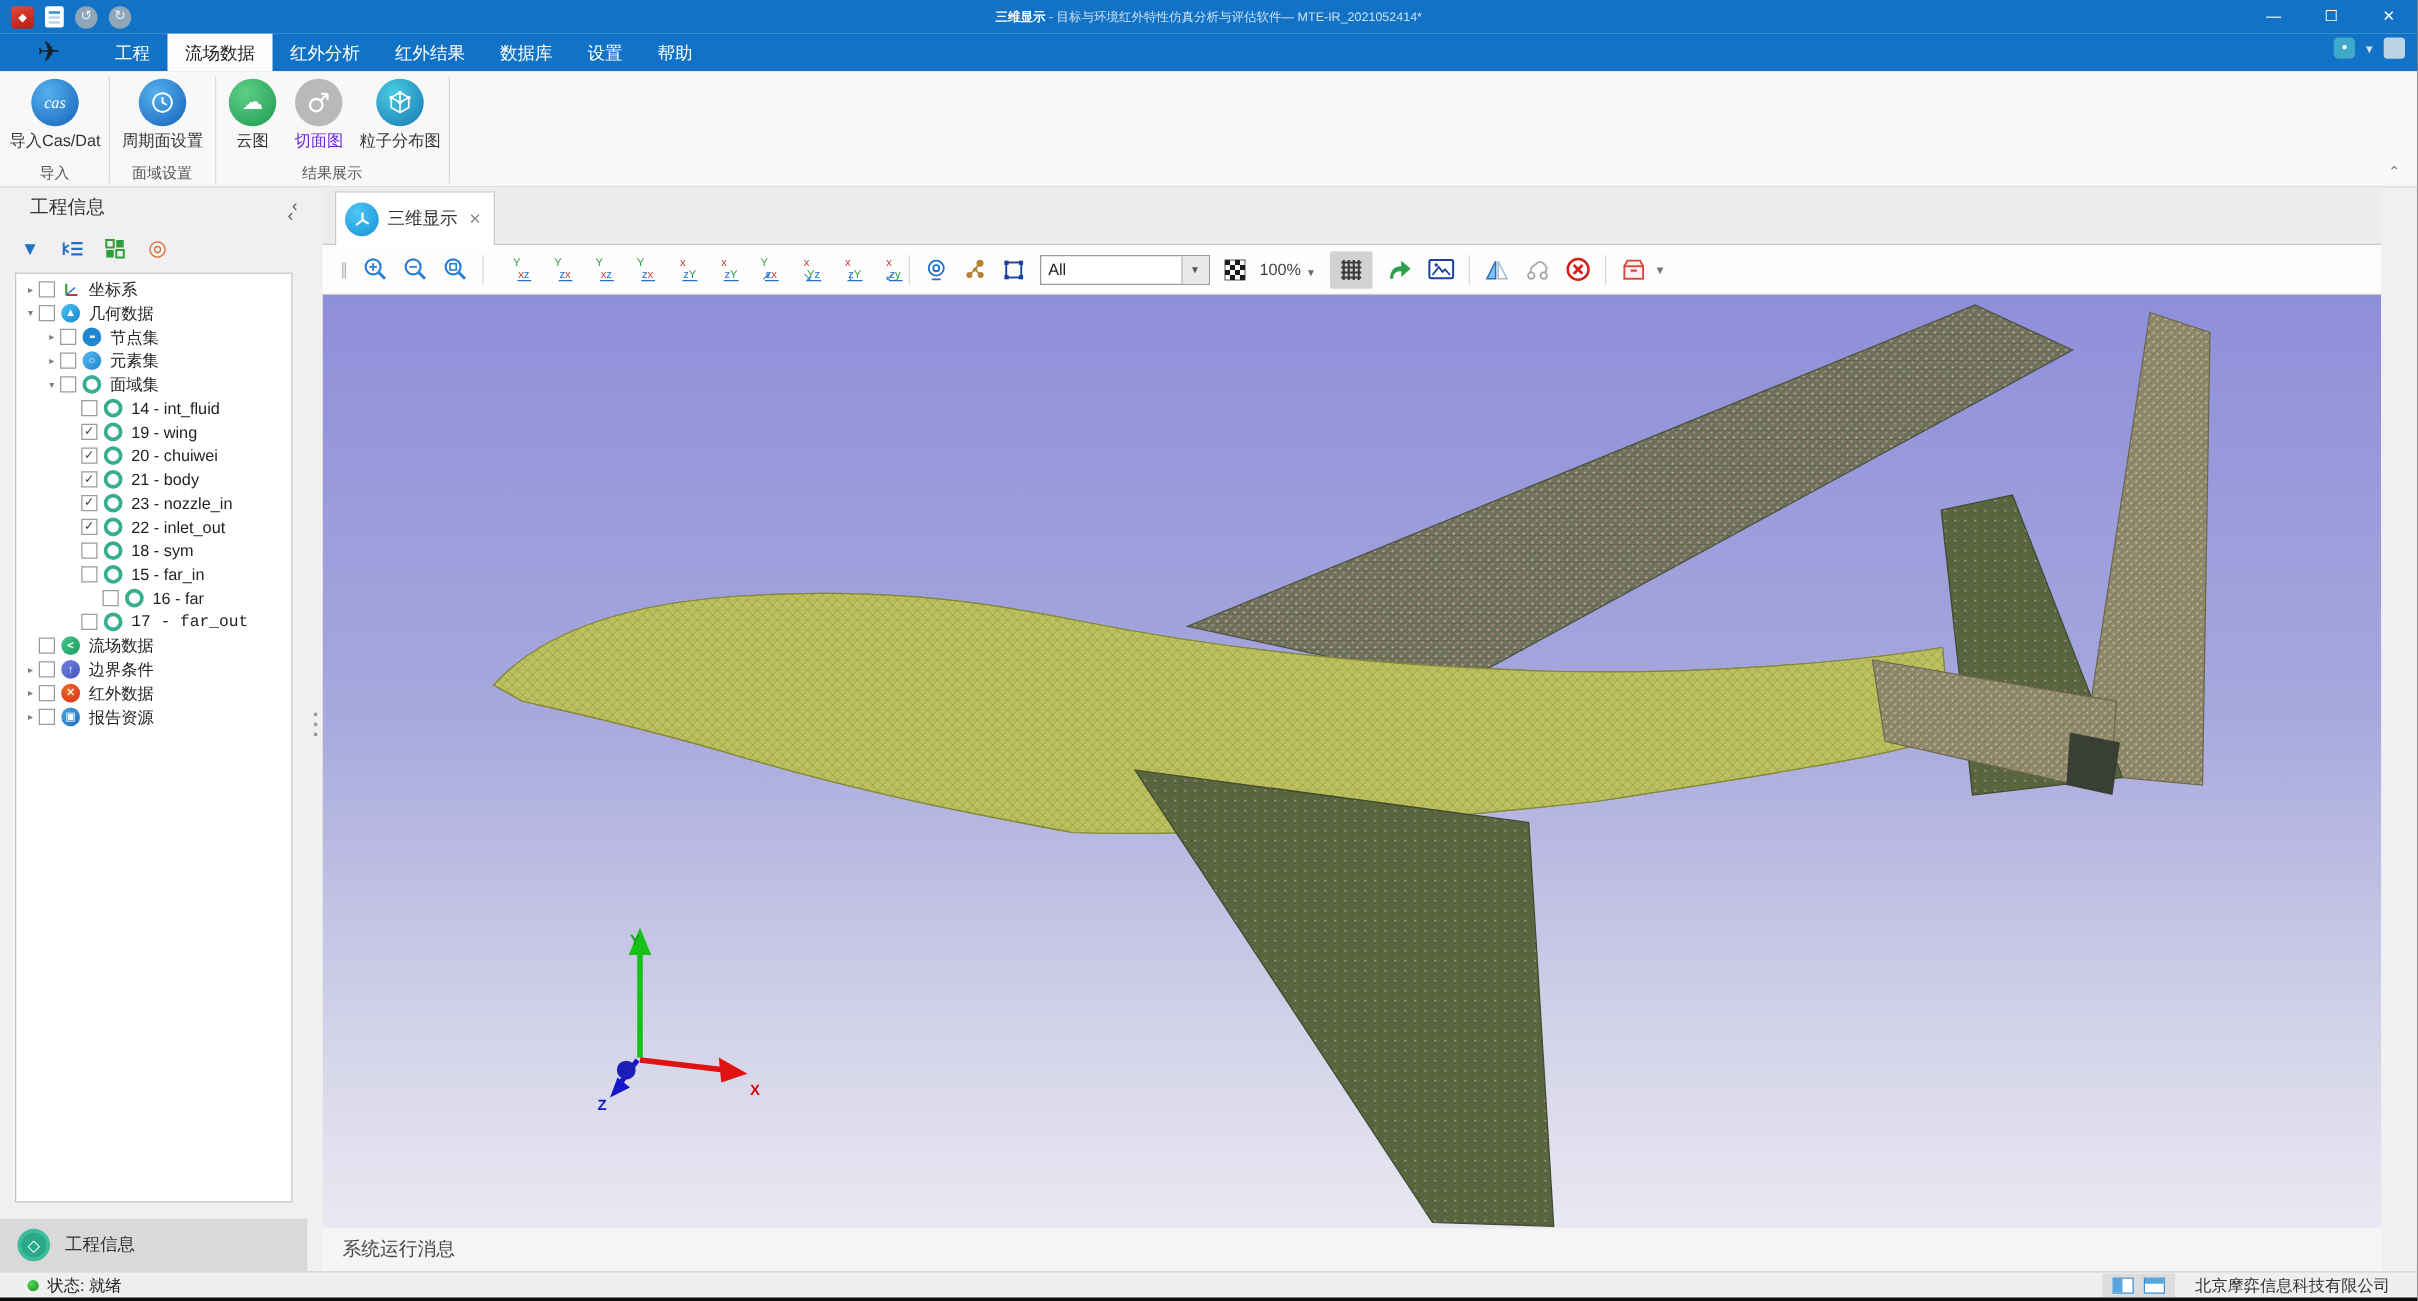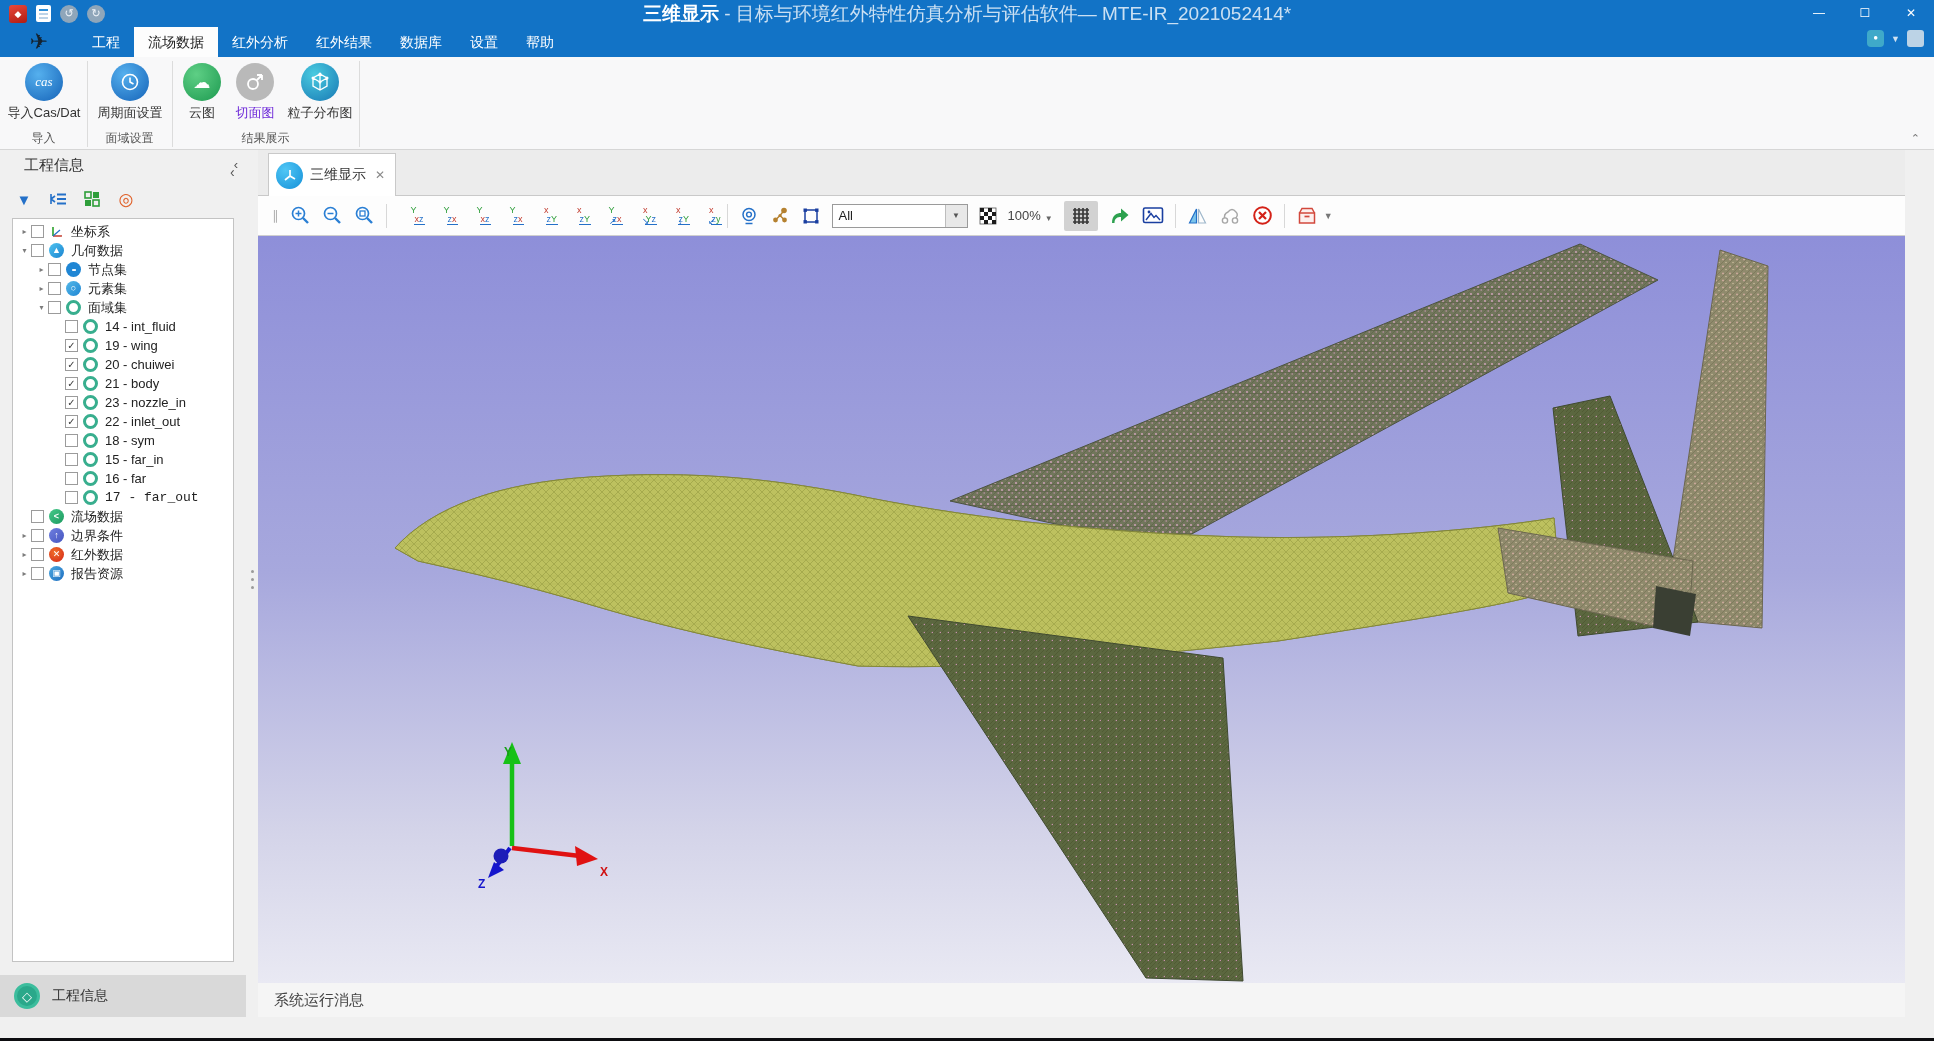--- a/index.html
+++ b/index.html
@@ -6,21 +6,21 @@
   *{box-sizing:border-box;}
   .app{position:relative;width:1934px;height:1041px;background:#f0f0f0;overflow:hidden;
        font-family:"Liberation Sans","DejaVu Sans",sans-serif;-webkit-font-smoothing:antialiased;}
   
   .titlebar{position:absolute;left:0;top:0;width:1934px;height:27px;background:#1273c6;display:flex;align-items:center;}
   .tb-icons{display:flex;align-items:center;gap:9px;padding-left:9px;}
   .appbtn{width:18px;height:18px;border-radius:3px;background:linear-gradient(160deg,#e8483a,#b01c12);color:#fff;font-size:9px;line-height:18px;text-align:center;}
   .docbtn{width:15px;height:17px;background:#fff;border-radius:2px;position:relative;}
   .docbtn:after{content:"";position:absolute;left:3px;top:4px;width:9px;height:2px;background:#2f8fd8;box-shadow:0 4px 0 #bcd3e8,0 8px 0 #bcd3e8;}
   .circbtn{width:18px;height:18px;border-radius:50%;background:#8fa6ba;color:#eef3f8;font-size:11px;line-height:17px;text-align:center;}
-  .tb-title{position:absolute;left:0;right:0;text-align:center;font-size:19px;color:rgba(255,255,255,.78);pointer-events:none;}
+  .tb-title{position:absolute;left:0;right:0;text-align:center;font-size:10px;color:rgba(255,255,255,.78);pointer-events:none;}
   .tb-title b{color:#fff;font-weight:bold;}
   .tb-controls{position:absolute;right:0;top:0;height:27px;display:flex;}
   .wctl{width:46px;height:27px;color:#fff;font-size:12px;text-align:center;line-height:26px;}
   
   .menubar{position:absolute;left:0;top:27px;width:1934px;height:30px;background:#1273c6;display:flex;align-items:stretch;}
   .logo{width:78px;color:#14222f;font-size:22px;line-height:30px;text-align:center;}
   .menu-item{padding:0 14px;line-height:30px;font-size:14px;color:#fff;}
   .menu-item.active{background:#fdfdfd;color:#222;}
   .menubar-right{position:absolute;right:10px;top:3px;display:flex;align-items:center;gap:7px;}
   .mr-chat{width:17px;height:17px;border-radius:4px;background:#3fa9c9;color:#fff;font-size:8px;line-height:16px;text-align:center;}
@@ -290,21 +290,21 @@
           <span class="cb"></span>
           <span class="ti ic-ring"></span>
           <span class="tl">18 - sym</span>
         </div>
       <div class="tree-row" style="padding-left: 39px;">
           <span class="tw"></span>
           <span class="cb"></span>
           <span class="ti ic-ring"></span>
           <span class="tl">15 - far_in</span>
         </div>
-      <div class="tree-row" style="padding-left: 39px;">
+      <div class="tree-row" style="padding-left: 56px;">
           <span class="tw"></span>
           <span class="cb"></span>
           <span class="ti ic-ring"></span>
           <span class="tl">16 - far</span>
         </div>
       <div class="tree-row" style="padding-left: 39px; font-family: Liberation Mono, monospace;">
           <span class="tw"></span>
           <span class="cb"></span>
           <span class="ti ic-ring"></span>
           <span class="tl">17 - far_out</span>
@@ -590,14 +590,23 @@
           <text x="220" y="652" font-size="12" font-weight="bold" fill="#1515cc">Z</text>
         </g>
       </svg>
     </div>
 
     <div class="msgbar">
       <span>系统运行消息</span>
     </div>
   </div>
 
+  <div class="statusbar">
+    <span class="st-dot"></span>
+    <span class="st-txt">状态: 就绪</span>
+    <span class="st-icons">
+      <span class="sti"></span>
+      <span class="sti b"></span>
+    </span>
+    <span class="st-company">北京摩弈信息科技有限公司</span>
+  </div>
   <div class="bottomstrip"></div>
 </div>
 
 </body></html>

